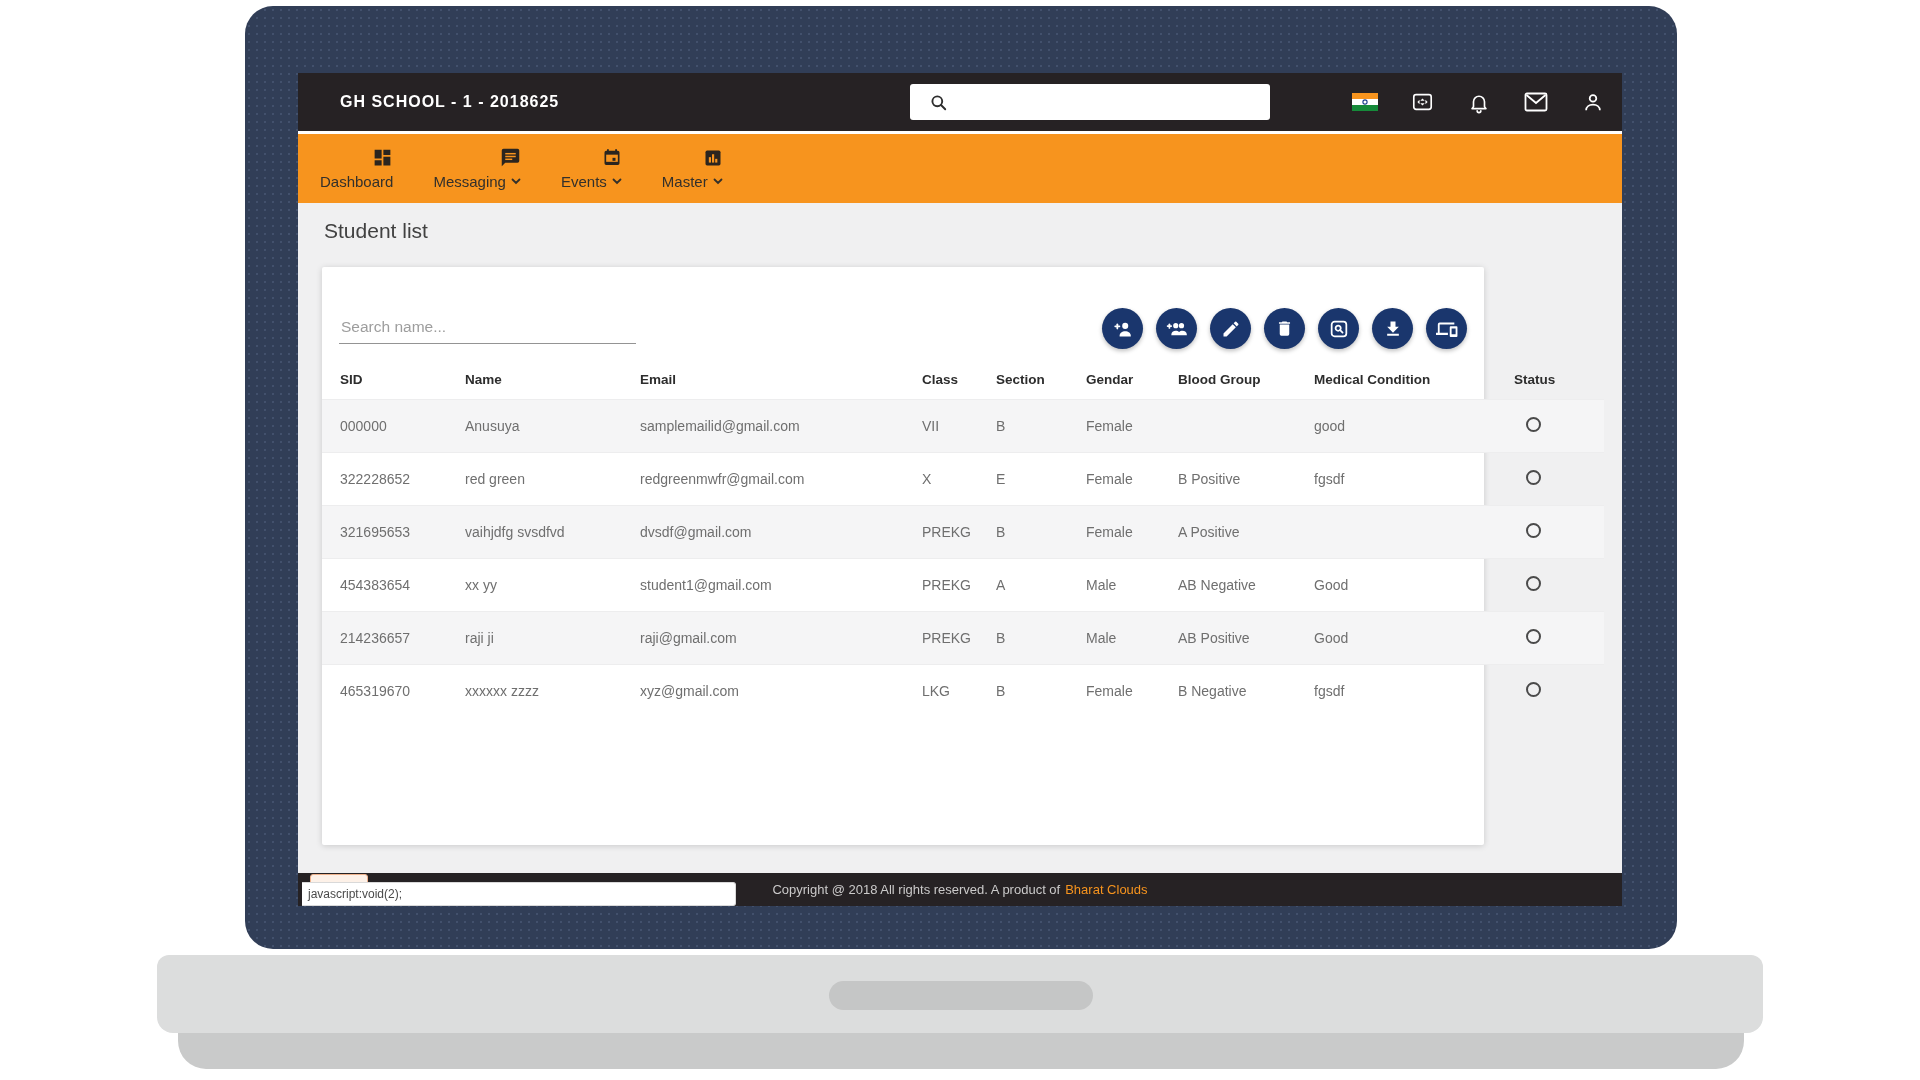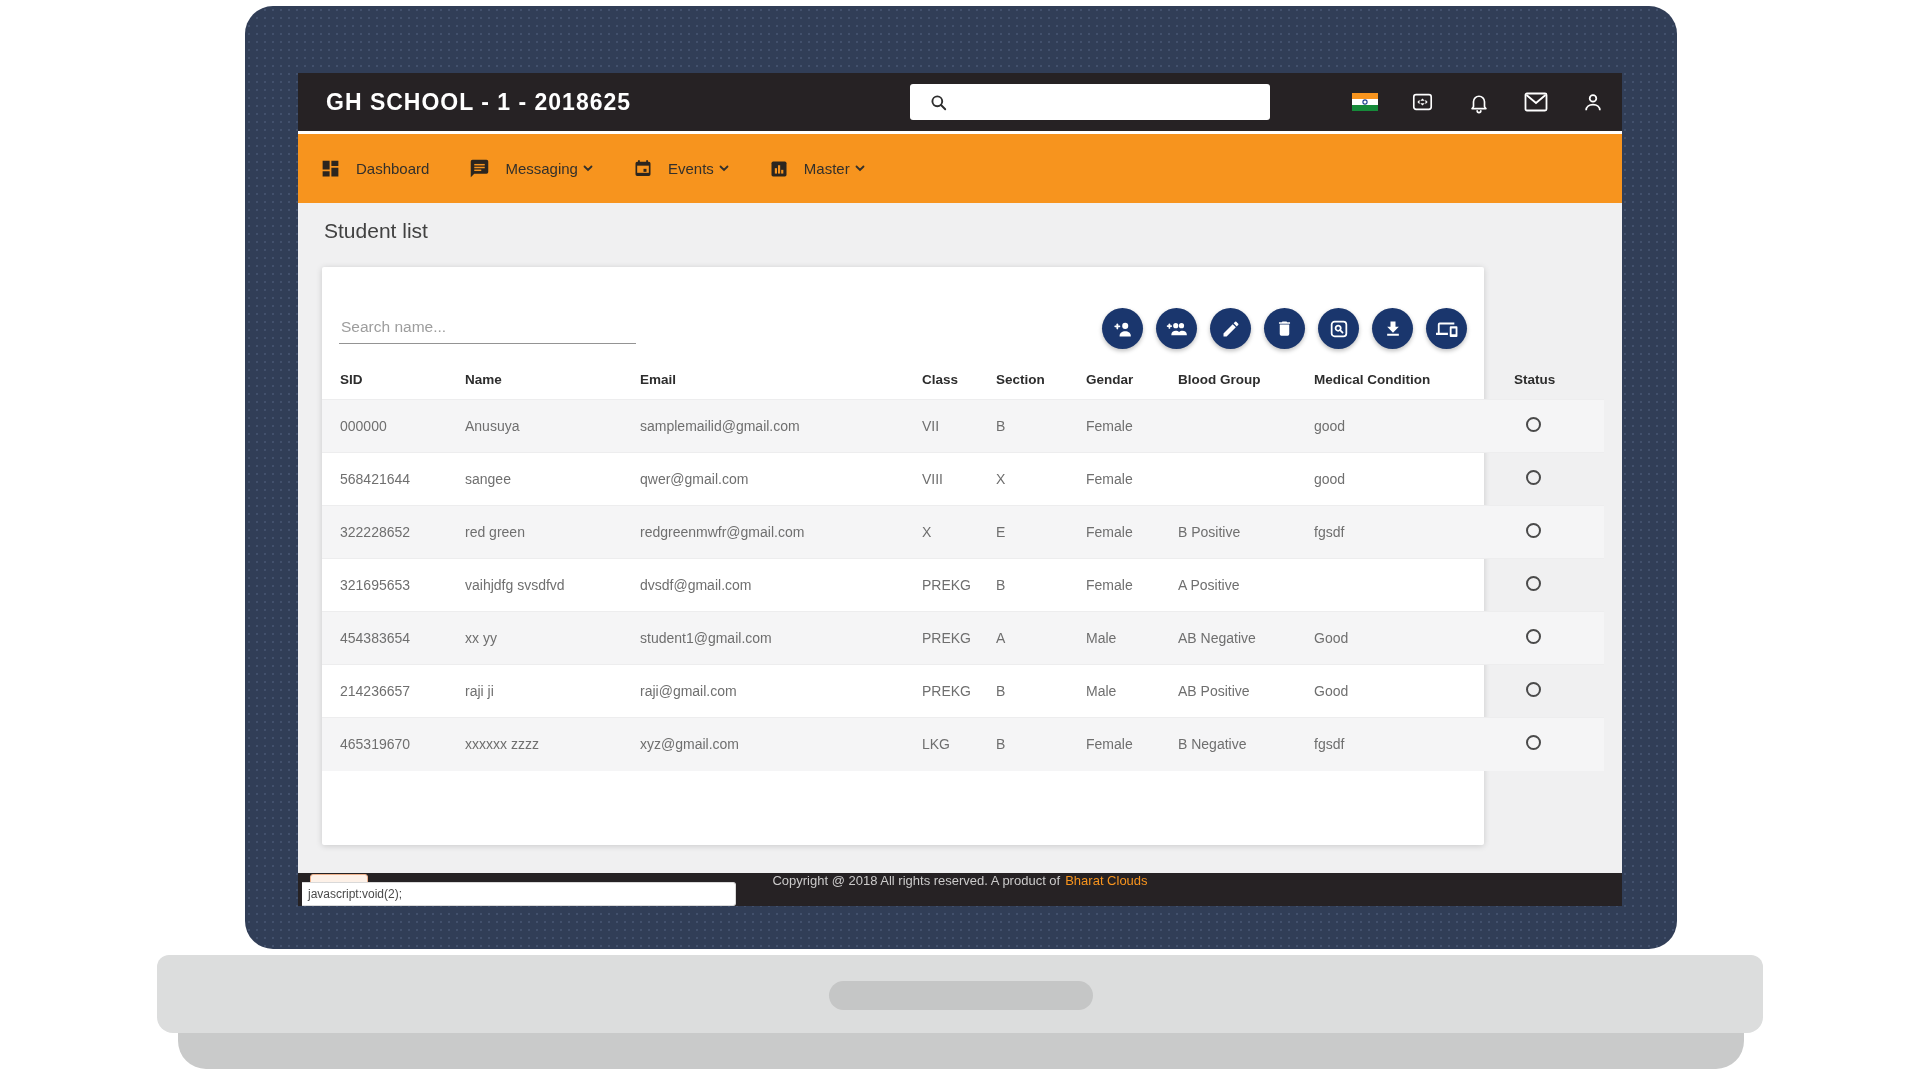--- a/index.html
+++ b/index.html
@@ -11,30 +11,30 @@
            background-image:radial-gradient(rgba(130,150,185,.22) 1px, transparent 1.3px); background-size:8px 8px; }
   .base-top { position:absolute; left:157px; top:955px; width:1606px; height:78px; background:#dcdddd; border-radius:12px 12px 16px 16px; }
   .base-pill { position:absolute; left:829px; top:981px; width:264px; height:29px; background:#c5c6c6; border-radius:15px; }
   .base-lip { position:absolute; left:178px; top:1033px; width:1566px; height:36px; background:#c9caca; border-radius:0 0 28px 28px; }
 
   
   .app { position:absolute; left:298px; top:73px; width:1324px; height:833px; background:#f0f0f1; overflow:hidden; }
 
   
   .app-header { position:absolute; left:0; top:0; width:100%; height:58px; background:#262224; }
-  .app-title { position:absolute; left:28px; top:50%; transform:translateY(-50%); color:#ffffff; font-size:23px; font-weight:700; letter-spacing:1px; white-space:nowrap; }
+  .app-title { position:absolute; left:42px; top:50%; transform:translateY(-50%); color:#ffffff; font-size:16px; font-weight:700; letter-spacing:1px; white-space:nowrap; }
   .gsearch { position:absolute; left:612px; top:11px; width:360px; height:36px; background:#ffffff; border-radius:3px; display:flex; align-items:center; }
   .gsearch svg { margin-left:19px; }
   .gsearch input { border:none; outline:none; flex:1; height:100%; font-size:14px; color:#333; background:transparent; padding:0 10px; }
   .hicons { position:absolute; right:16px; top:0; height:58px; display:flex; align-items:center; gap:31px; }
   .hicon { width:26px; height:26px; display:flex; align-items:center; justify-content:center; cursor:pointer; }
 
   
   .nav { position:absolute; left:0; top:58px; width:100%; height:72px; background:#f7941e; border-top:3px solid #ffffff; display:flex; align-items:center; padding-left:22px; gap:40px; }
-  .nav-item { display:flex; flex-direction:row; align-items:center; gap:15px; cursor:pointer; min-width:60px; }
+  .nav-item { display:flex; flex-direction:column; align-items:flex-end; gap:5px; cursor:pointer; min-width:60px; }
   .nav-item .lbl { font-size:15px; color:#33302b; display:flex; align-items:center; gap:5px; white-space:nowrap; }
 
   
   .page-title { position:absolute; left:26px; top:146px; font-size:21px; color:#414141; font-weight:500; }
 
   
   .card { position:absolute; left:24px; top:194px; width:1162px; height:578px; background:#ffffff; box-shadow:0 1px 6px rgba(0,0,0,.16); border-radius:2px; }
   .sname { position:absolute; left:17px; top:46px; width:297px; border:none; border-bottom:1px solid #949494; outline:none; background:transparent;
            font-size:15.5px; color:#3c3c3c; padding:5px 2px 7px 2px; font-family:inherit; }
   .sname::placeholder { color:#9d9d9d; }
@@ -44,21 +44,21 @@
   
   table.students { position:absolute; left:0; top:96px; width:1282px; border-collapse:collapse; table-layout:fixed; }
   table.students th { text-align:left; font-size:13.5px; font-weight:700; color:#2d2d2d; padding:9px 0 12px 0; }
   table.students th:first-child, table.students td:first-child { padding-left:18px; }
   table.students td { font-size:14px; color:#6f6f6f; height:53px; vertical-align:middle; overflow:hidden; white-space:nowrap; }
   table.students tbody tr:nth-child(odd) { background:#f5f5f6; }
   table.students tbody tr { border-top:1px solid #ededee; }
   .radio { display:inline-block; width:15px; height:15px; border:2px solid #4a4a4a; border-radius:50%; margin-left:12px; cursor:pointer; }
 
   
-  .app-footer { position:absolute; left:0; top:800px; width:100%; height:33px; background:#262224; display:flex; align-items:flex-start; justify-content:center;
+  .app-footer { position:absolute; left:0; top:800px; width:100%; height:33px; background:#262224; display:flex; align-items:center; justify-content:center;
                 font-size:13px; color:#cbcaca; }
   .app-footer a { color:#f7941e; text-decoration:none; margin-left:5px; cursor:pointer; }
   .ghost-chip { position:absolute; left:12px; top:801px; width:58px; height:12px; background:#fdf1e8; border:1px solid #efb28c; border-radius:3px; }
   .status-tooltip { position:absolute; left:4px; top:809px; width:434px; height:24px; background:#ffffff; border:1px solid #d9d9d9; border-left:none;
                     border-radius:0 3px 3px 0; display:flex; align-items:center; padding-left:6px; font-size:12px; color:#4a4a4a; }
 </style>
 </head>
 <body>
 
 <div class="stage">
@@ -255,31 +255,20 @@
               <td>Anusuya</td>
               <td>samplemailid@gmail.com</td>
               <td>VII</td>
               <td>B</td>
               <td>Female</td>
               <td></td>
               <td>good</td>
               <td><span class="radio"></span></td>
             </tr>
             <tr>
-              <td>568421644</td>
-              <td>sangee</td>
-              <td>qwer@gmail.com</td>
-              <td>VIII</td>
-              <td>X</td>
-              <td>Female</td>
-              <td></td>
-              <td>good</td>
-              <td><span class="radio"></span></td>
-            </tr>
-            <tr>
               <td>322228652</td>
               <td>red green</td>
               <td>redgreenmwfr@gmail.com</td>
               <td>X</td>
               <td>E</td>
               <td>Female</td>
               <td>B Positive</td>
               <td>fgsdf</td>
               <td><span class="radio"></span></td>
             </tr>

